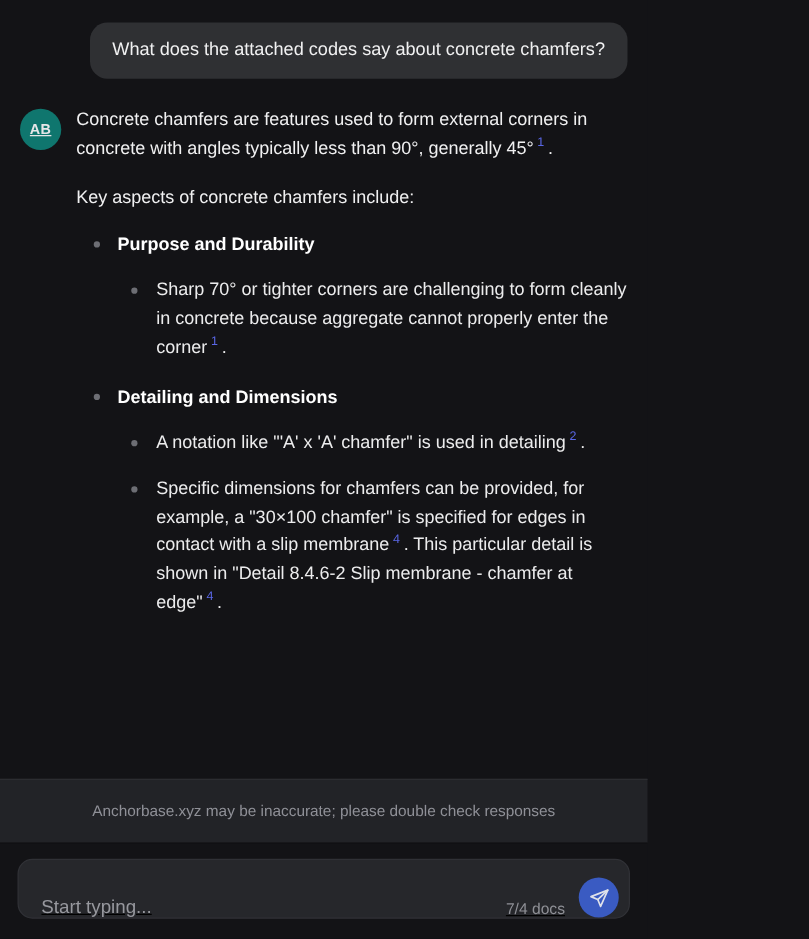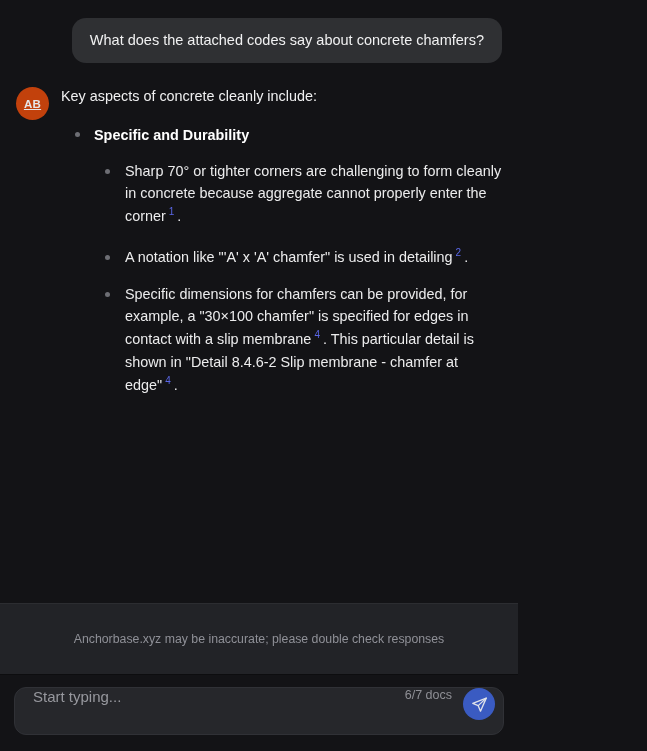--- a/index.html
+++ b/index.html
@@ -49,21 +49,21 @@
   .assistant-row {
     display: flex;
     align-items: flex-start;
     gap: 12px;
   }
   .avatar {
     flex: 0 0 auto;
     width: 33px;
     height: 33px;
     border-radius: 50%;
-    background: #c2410c;
+    background: #0f766e;
     color: #e6e6e8;
     font-size: 11.5px;
     font-weight: bold;
     letter-spacing: 0.3px;
     display: flex;
     align-items: center;
     justify-content: center;
     margin-top: 2px;
     text-decoration: underline;
   }
@@ -142,38 +142,39 @@
 
   
   .disclaimer {
     flex: 0 0 auto;
     background: #222327;
     border-top: 1px solid #2c2d31;
     border-bottom: 1px solid #0d0d0f;
     text-align: center;
     color: #8f9097;
     font-size: 12.3px;
-    padding: 28px 10px;
+    padding: 18px 10px;
   }
 
   
   .composer {
     flex: 0 0 auto;
     padding: 12px 14px 16px 14px;
     background: #131316;
   }
   .input-shell {
     position: relative;
     display: flex;
-    align-items: flex-start;
+    align-items: flex-end;
     background: #26272b;
     border: 1px solid #303136;
     border-radius: 12px;
     height: 48px;
     padding: 0 8px 0 18px;
+    text-decoration: underline;
   }
   .fake-input {
     flex: 1 1 auto;
     border: none;
     outline: none;
     background: transparent;
     color: #e9e9eb;
     font-family: "Liberation Sans", sans-serif;
     font-size: 15px;
   }
@@ -211,35 +212,39 @@
     <div class="user-row">
       <div class="user-bubble">What does the attached codes say about concrete chamfers?</div>
     </div>
 
     <div class="assistant-row">
 
       <div class="avatar">AB</div>
 
       <div class="assistant-body">
 
-
-        <div class="para">Key aspects of concrete cleanly include:</div>
+        <div class="para">
+          <span>Concrete chamfers are features used to form external corners in concrete with angles typically less than 90°, generally 45°</span><span class="cite">1</span><span>.</span>
+        </div>
+
+        <div class="para">Key aspects of concrete chamfers include:</div>
 
         <ul class="level1">
 
           <li class="group">
-            <div class="group-head">Specific and Durability</div>
+            <div class="group-head">Purpose and Durability</div>
             <ul class="level2">
               <li>
                 <span>Sharp 70° or tighter corners are challenging to form cleanly in concrete because aggregate cannot properly enter the corner</span><span class="cite">1</span><span>.</span>
               </li>
             </ul>
           </li>
 
           <li class="group">
+            <div class="group-head">Detailing and Dimensions</div>
             <ul class="level2">
               <li>
                 <span>A notation like "'A' x 'A' chamfer" is used in detailing</span><span class="cite">2</span><span>.</span>
               </li>
               <li>
                 <span>Specific dimensions for chamfers can be provided, for example, a "30×100 chamfer" is specified for edges in contact with a slip membrane</span><span class="cite">4</span><span>. This particular detail is shown in "Detail 8.4.6-2 Slip membrane - chamfer at edge"</span><span class="cite">4</span><span>.</span>
               </li>
             </ul>
           </li>
 
@@ -247,21 +252,21 @@
 
       </div>
     </div>
   </div>
 
   <div class="disclaimer">Anchorbase.xyz may be inaccurate; please double check responses</div>
 
   <div class="composer">
     <div class="input-shell">
       <input class="fake-input" type="text" placeholder="Start typing..." style="">
-      <span class="doc-count">6/7 docs</span>
+      <span class="doc-count">7/4 docs</span>
       <button class="send-btn">
         <svg width="17" height="17" viewBox="0 0 24 24" fill="none" stroke="#dfe2ea" stroke-width="1.9" stroke-linecap="round" stroke-linejoin="round">
           <path d="M21.5 3 L2.5 10.3 L10.2 13.6 L13.4 21.4 Z"></path>
           <path d="M10.2 13.6 L21.5 3"></path>
         </svg>
       </button>
     </div>
   </div>
 
 </div>

